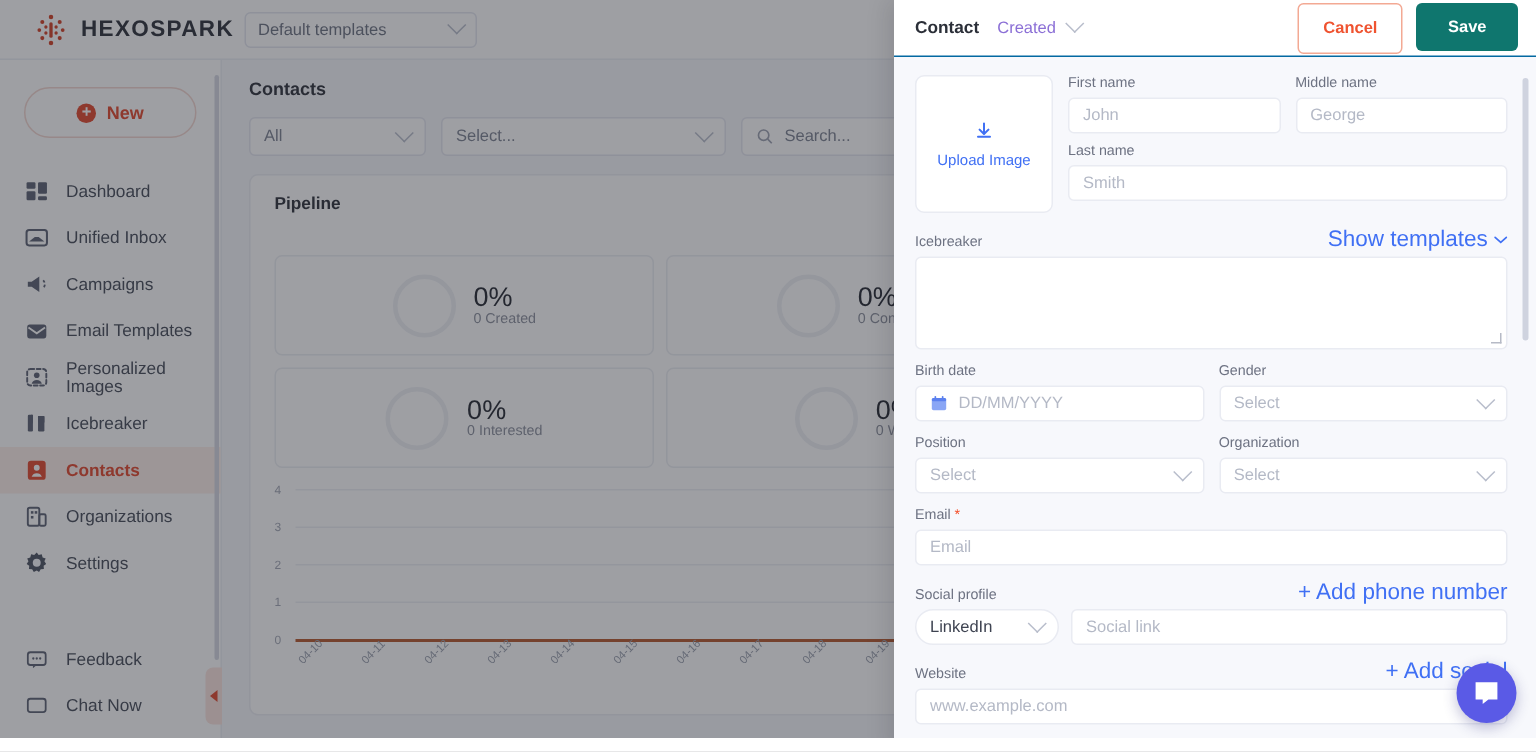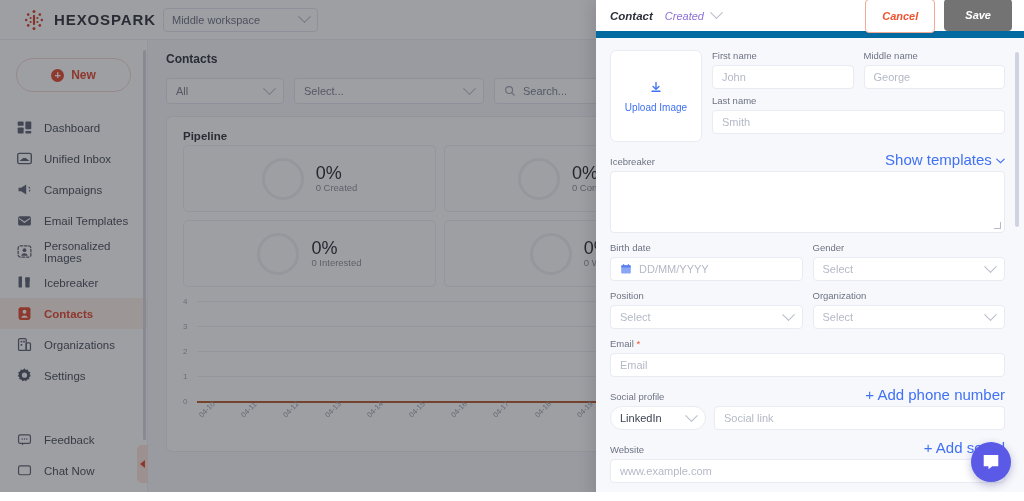--- a/index.html
+++ b/index.html
@@ -77,21 +77,21 @@
   .fsel {
     height: 26px; border: 1px solid #e3e6ef; border-radius: 4px; background: #fff;
     display: flex; align-items: center; padding: 0 9px; font-size: 11px; color: #7b8191;
   }
   .fsel.a { width: 118px; } .fsel.b { width: 190px; } .fsel.c { width: 180px; gap:7px; }
   .fsel .cv { margin-left: auto; }
   .card {
     margin-top: 12px; margin-right: 0; background: #fff; border: 1px solid #ebedf3;
     border-radius: 6px; padding: 13px 0 0 16px; width: 760px;
   }
-  .card-title { font-size: 11.5px; font-weight: bold; color: #2b2f38; margin-bottom: 3px; }
+  .card-title { font-size: 11.5px; font-weight: bold; color: #2b2f38; margin-bottom: 28px; }
   .pipe-grid { display: grid; grid-template-columns: 253px 253px 253px; gap: 8px; }
   .pipe-cell {
     height: 67px; border: 1px solid #eceef3; border-radius: 5px;
     display: flex; align-items: center; justify-content: center; gap: 12px;
   }
   .ring { width: 42px; height: 42px; border-radius: 50%; border: 3px solid #eef0f5; }
   .pct { font-size: 18px; color: #22262f; line-height: 1.05; }
   .pct-sub { font-size: 9.5px; color: #8a8f9c; }
 
   .chart { margin-top: 14px; position: relative; height: 150px; width: 730px; }
@@ -107,33 +107,33 @@
   
   .dim { position: absolute; top: 0; left: 0; width: 596px; height: 501px; background: rgba(40,42,50,.45); }
 
   
   .panel {
     position: absolute; top: 0; right: 0; width: 428px; height: 501px;
     background: #f7f8fc; box-shadow: -4px 0 14px rgba(20,22,30,.13);
     display: flex; flex-direction: column;
   }
   .panel-head {
-    height: 38px; background: #fff; border-bottom: 7px solid #0369a1;
-    display: flex; align-items: center; padding: 0 12px 0 14px; gap: 12px; flex: 0 0 auto; font-style: italic;
+    height: 38px; background: #fff; border-bottom: 1px solid #0369a1;
+    display: flex; align-items: center; padding: 0 12px 0 14px; gap: 12px; flex: 0 0 auto;
   }
   .p-title { font-size: 11.5px; font-weight: bold; color: #2b2f38; }
   .p-status { font-size: 11px; color: #8b6fd6; }
   .p-chev { margin-left: -4px; }
   .p-actions { margin-left: auto; display: flex; gap: 9px; }
   .btn {
     height: 23px; border-radius: 4px; font-size: 11px; font-weight: bold;
     display: flex; align-items: center; justify-content: center; padding: 16px 16px;
   }
   .btn-cancel { border: 1px solid #f3a994; color: #ef5330; background: #fff; }
-  .btn-save { background: #737373; color: #fff; padding: 16px 21px; }
+  .btn-save { background: #0f766e; color: #fff; padding: 16px 21px; }
 
   .panel-body { flex: 1; overflow: hidden; padding: 12px 19px 0 14px; position: relative; }
   .p-scroll { position: absolute; right: 5px; top: 14px; width: 4px; height: 175px; background: #cfd3df; border-radius: 2px; }
 
   .row { display: flex; gap: 10px; }
   .lbl { font-size: 9.5px; color: #6d7282; margin-bottom: 4px; display: block; }
   .lbl .req { color: #f4512c; }
   .fld {
     height: 24px; background: #fff; border: 1px solid #e9ebf2; border-radius: 4px;
     font-size: 11px; color: #b4b9c6; display: flex; align-items: center; padding: 0 9px; width: 100%;
@@ -202,21 +202,21 @@
                 <circle cx="15.4" cy="10" r="1.1"></circle>
               <circle cx="8.6" cy="14" r="1.1"></circle>
                 <circle cx="15.4" cy="14" r="1.1"></circle>
               <rect x="10.9" y="6.8" width="2.2" height="10.4" rx="1.1"></rect>
             </g>
           </svg>
         </span>
         <span class="logo-text">HEXOSPARK</span>
       </div>
       <div class="ws-select">
-        <span>Middle workspace</span>
+        <span>Default templates</span>
         <span class="chev cv"></span>
       </div>
     </div>
 
     <div class="sidebar">
       <div class="new-btn">
         <span class="plus-ic">+</span>
         <span>New</span>
       </div>
 

